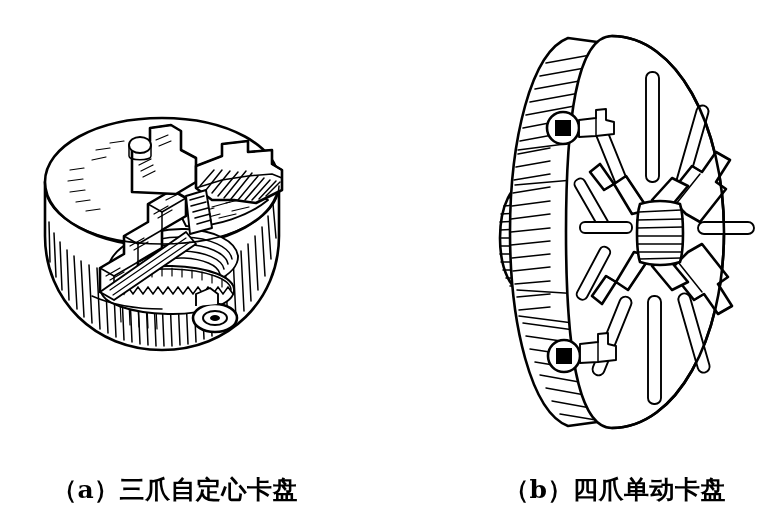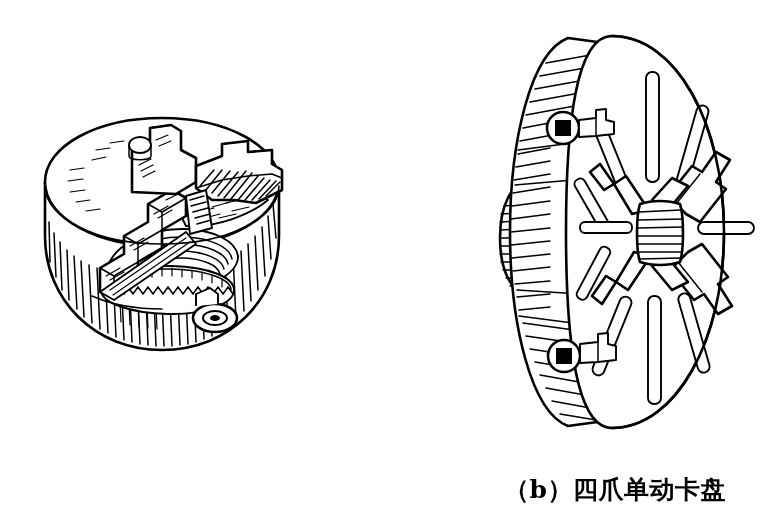--- a/index.html
+++ b/index.html
@@ -477,16 +477,17 @@
         <path class="ln-t" d="M198 342 L198 362"></path>
       </g>
 
       <path class="ln" fill="none" d="M212 36
                C276 36 324 124 324 232
                C324 340 276 428 212 428"></path>
     </svg>
   </div>
 
   <div class="caption-row">
+    <div class="caption" id="caption-a">（a）三爪自定心卡盘</div>
     <div class="caption" id="caption-b">（b）四爪单动卡盘</div>
   </div>
 
 </div>
 
 </body></html>

